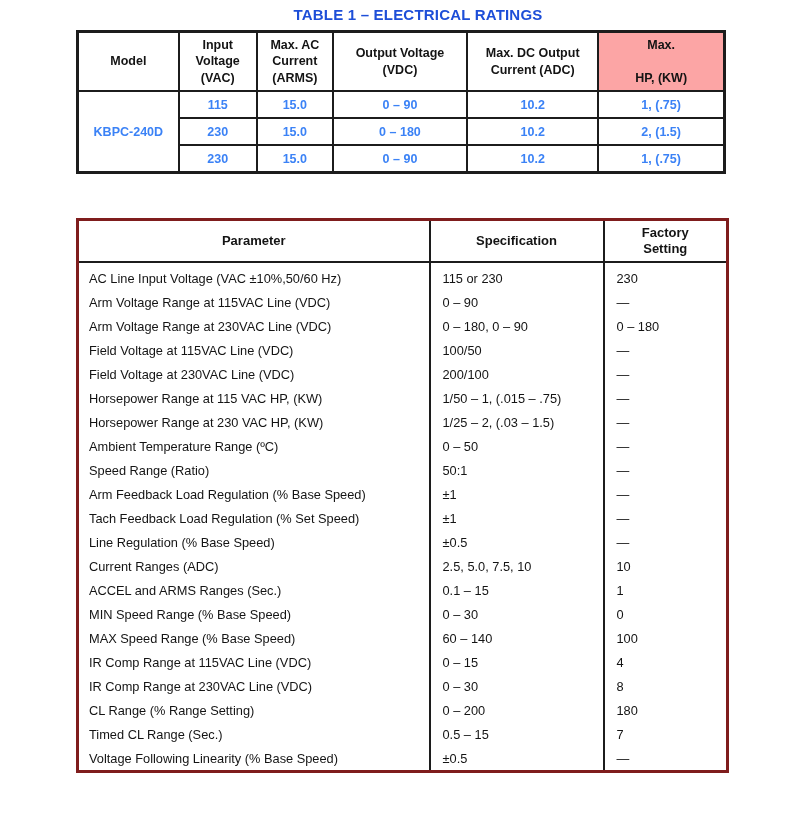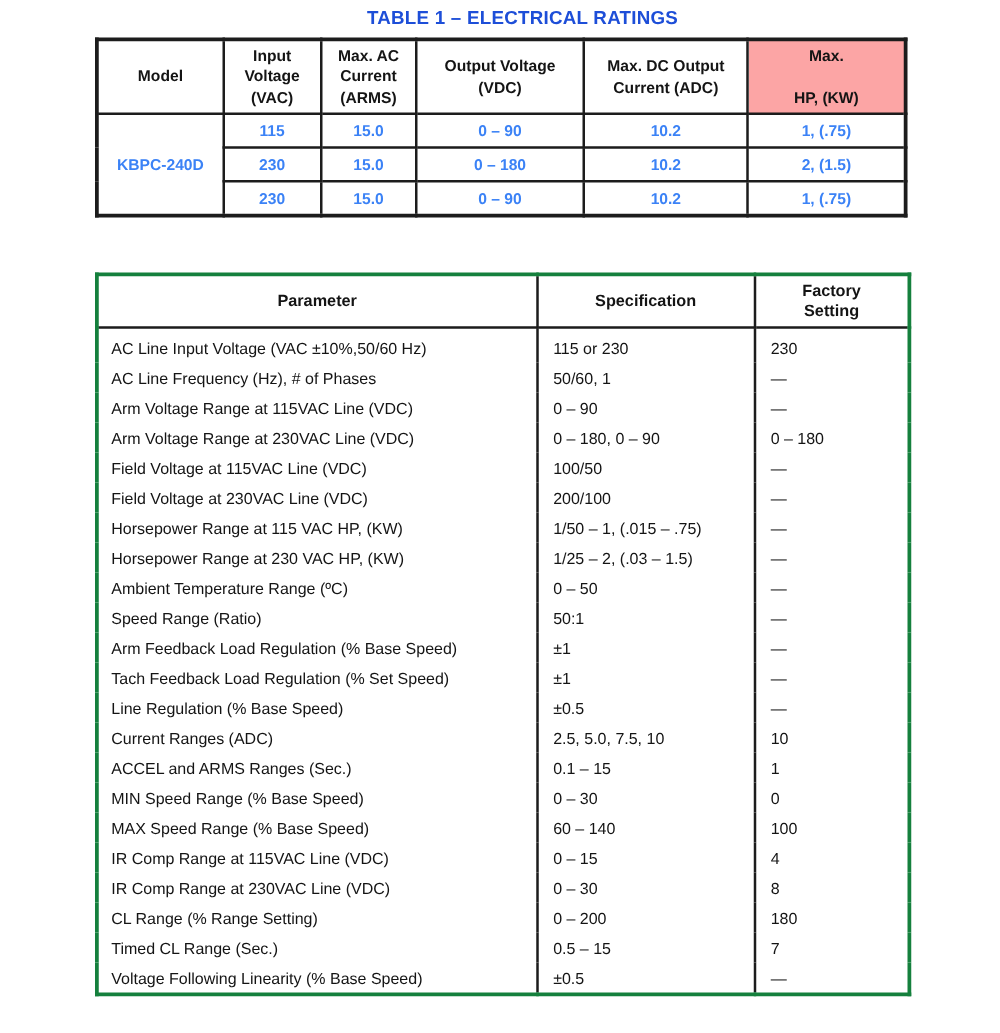--- a/index.html
+++ b/index.html
@@ -24,21 +24,21 @@
     padding:0 2px;overflow:hidden;
   }
   #table1 th{
     height:57px;font-weight:700;font-size:12.5px;line-height:1.3;
     white-space:pre-line;color:#141414;
   }
   #table1 td{height:25px;font-weight:700;font-size:12.5px;color:#3b82f6;}
   #table1 th.shaded{background:#fca5a5;}
 
   
-  #table2{left:76px;top:218px;width:650px;border:3px solid #15803d;}
+  #table2{left:76px;top:218px;width:650px;border:3px solid #7f1d1d;}
   #table2 th{
     border:2px solid #1c1c1c;height:40px;font-weight:700;font-size:13px;
     text-align:center;vertical-align:middle;white-space:pre-line;line-height:1.25;
     color:#141414;padding:0 2px;
   }
   #table2 td{
     border-left:2px solid #1c1c1c;border-right:2px solid #1c1c1c;
     border-top:0;border-bottom:0;
     height:24px;font-size:12.8px;font-weight:400;color:#141414;
     text-align:left;vertical-align:middle;padding:0 4px 0 10px;
@@ -122,25 +122,20 @@
 Setting</th>
       </tr>
     </thead>
     <tbody>
         <tr>
           <td class="param">AC Line Input Voltage (VAC ±10%,50/60 Hz)</td>
           <td class="spec">115 or 230</td>
           <td class="factory">230</td>
         </tr>
         <tr>
-          <td class="param">AC Line Frequency (Hz), # of Phases</td>
-          <td class="spec">50/60, 1</td>
-          <td class="factory">—</td>
-        </tr>
-        <tr>
           <td class="param">Arm Voltage Range at 115VAC Line (VDC)</td>
           <td class="spec">0 –  90</td>
           <td class="factory">—</td>
         </tr>
         <tr>
           <td class="param">Arm Voltage Range at 230VAC Line (VDC)</td>
           <td class="spec">0 – 180, 0 – 90</td>
           <td class="factory">0  – 180</td>
         </tr>
         <tr>

